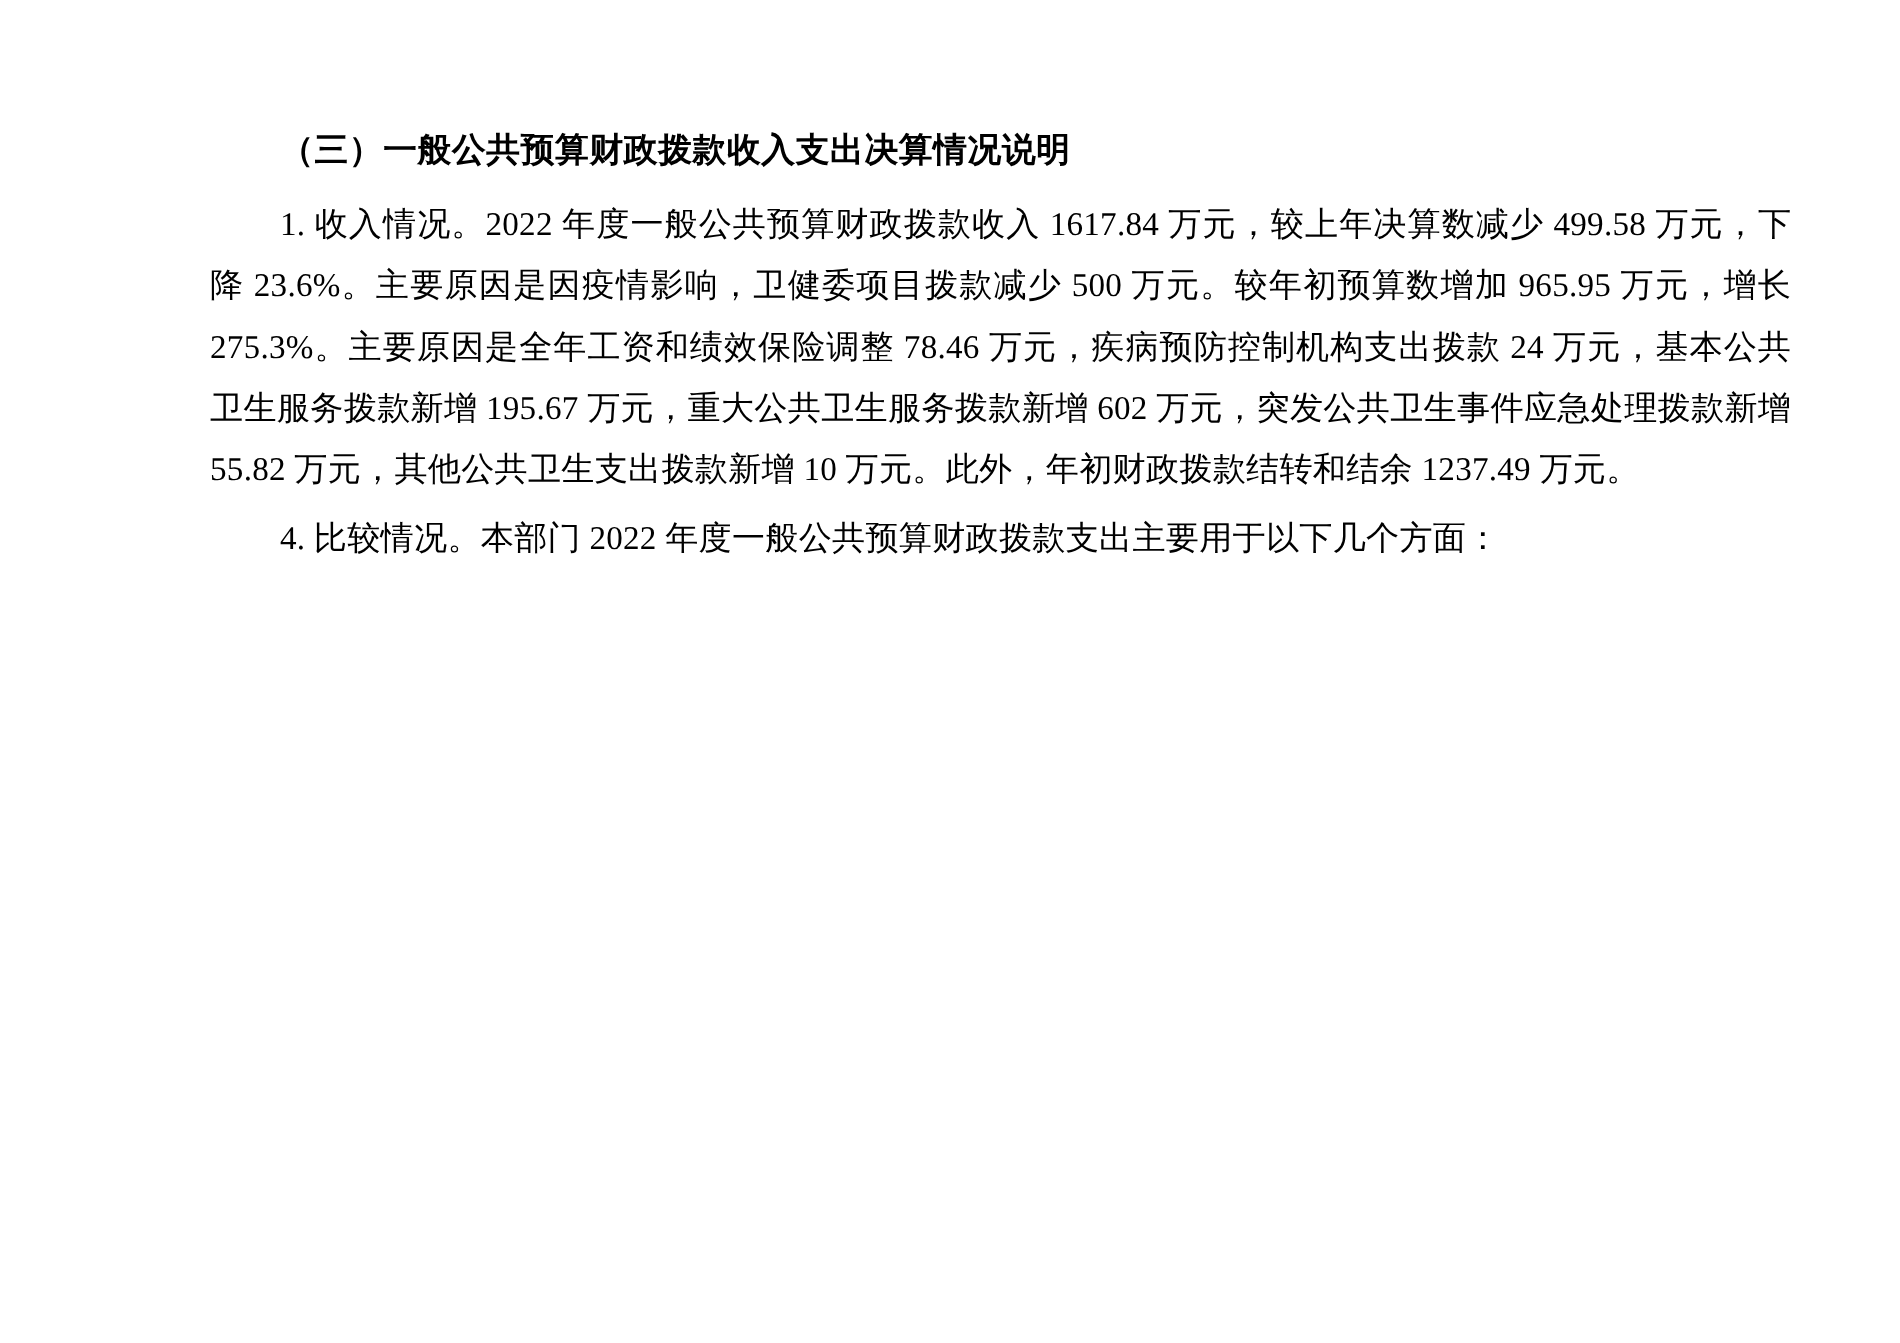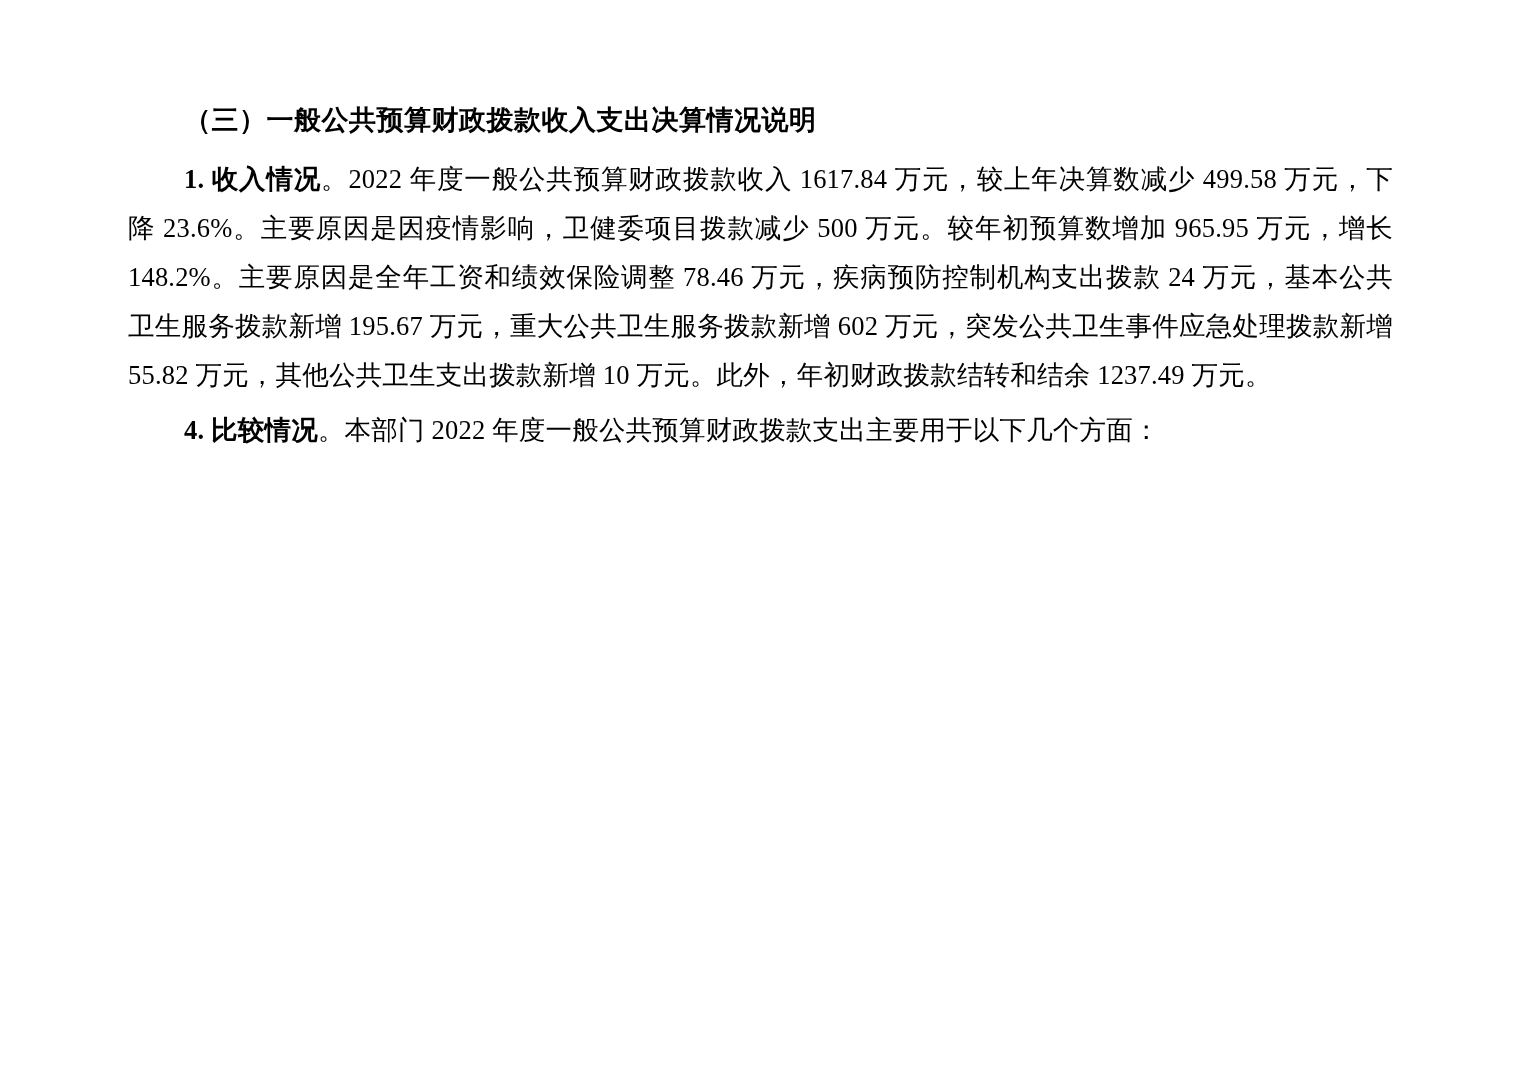--- a/index.html
+++ b/index.html
@@ -16,20 +16,21 @@
   }
   .page {
     position: relative;
     width: 1520px;
     height: 1074px;
     box-sizing: border-box;
     padding: 100px 128px 40px 128px;
   }
   .doc-body {
     width: 1265px;
+    margin-left: 40px;
   }
   .heading {
     font-family: "Liberation Serif", "DejaVu Serif", serif;
     font-weight: bold;
     font-size: 27px;
     line-height: 1.5;
     letter-spacing: 0.5px;
     margin: 0 0 14px 0;
     text-indent: 56px;
   }
@@ -39,32 +40,32 @@
     margin: 0 0 6px 0;
     text-align: justify;
     text-justify: inter-ideograph;
     text-indent: 56px;
     letter-spacing: 0.2px;
   }
   p.para.nogap {
     margin-bottom: 0;
   }
   .lead {
-    font-weight: bold;
+    font-weight: normal;
   }
 </style>
 </head>
 <body>
 
 <div class="page">
   <div class="doc-body">
 
     <h1 class="heading">（三）一般公共预算财政拨款收入支出决算情况说明</h1>
 
-    <p class="para"><span class="lead">1. 收入情况</span><span>。2022 年度一般公共预算财政拨款收入 1617.84 万元，较上年决算数减少 499.58 万元，下降 23.6%。主要原因是因疫情影响，卫健委项目拨款减少 500 万元。较年初预算数增加 965.95 万元，增长 148.2%。主要原因是全年工资和绩效保险调整 78.46 万元，疾病预防控制机构支出拨款 24 万元，基本公共卫生服务拨款新增 195.67 万元，重大公共卫生服务拨款新增 602 万元，突发公共卫生事件应急处理拨款新增 55.82 万元，其他公共卫生支出拨款新增 10 万元。此外，年初财政拨款结转和结余 1237.49 万元。</span></p>
+    <p class="para"><span class="lead">1. 收入情况</span><span>。2022 年度一般公共预算财政拨款收入 1617.84 万元，较上年决算数减少 499.58 万元，下降 23.6%。主要原因是因疫情影响，卫健委项目拨款减少 500 万元。较年初预算数增加 965.95 万元，增长 275.3%。主要原因是全年工资和绩效保险调整 78.46 万元，疾病预防控制机构支出拨款 24 万元，基本公共卫生服务拨款新增 195.67 万元，重大公共卫生服务拨款新增 602 万元，突发公共卫生事件应急处理拨款新增 55.82 万元，其他公共卫生支出拨款新增 10 万元。此外，年初财政拨款结转和结余 1237.49 万元。</span></p>
 
 
 
     <p class="para nogap"><span class="lead">4. 比较情况</span><span>。本部门 2022 年度一般公共预算财政拨款支出主要用于以下几个方面：</span></p>
 
 
   </div>
 </div>
 
 </body></html>

